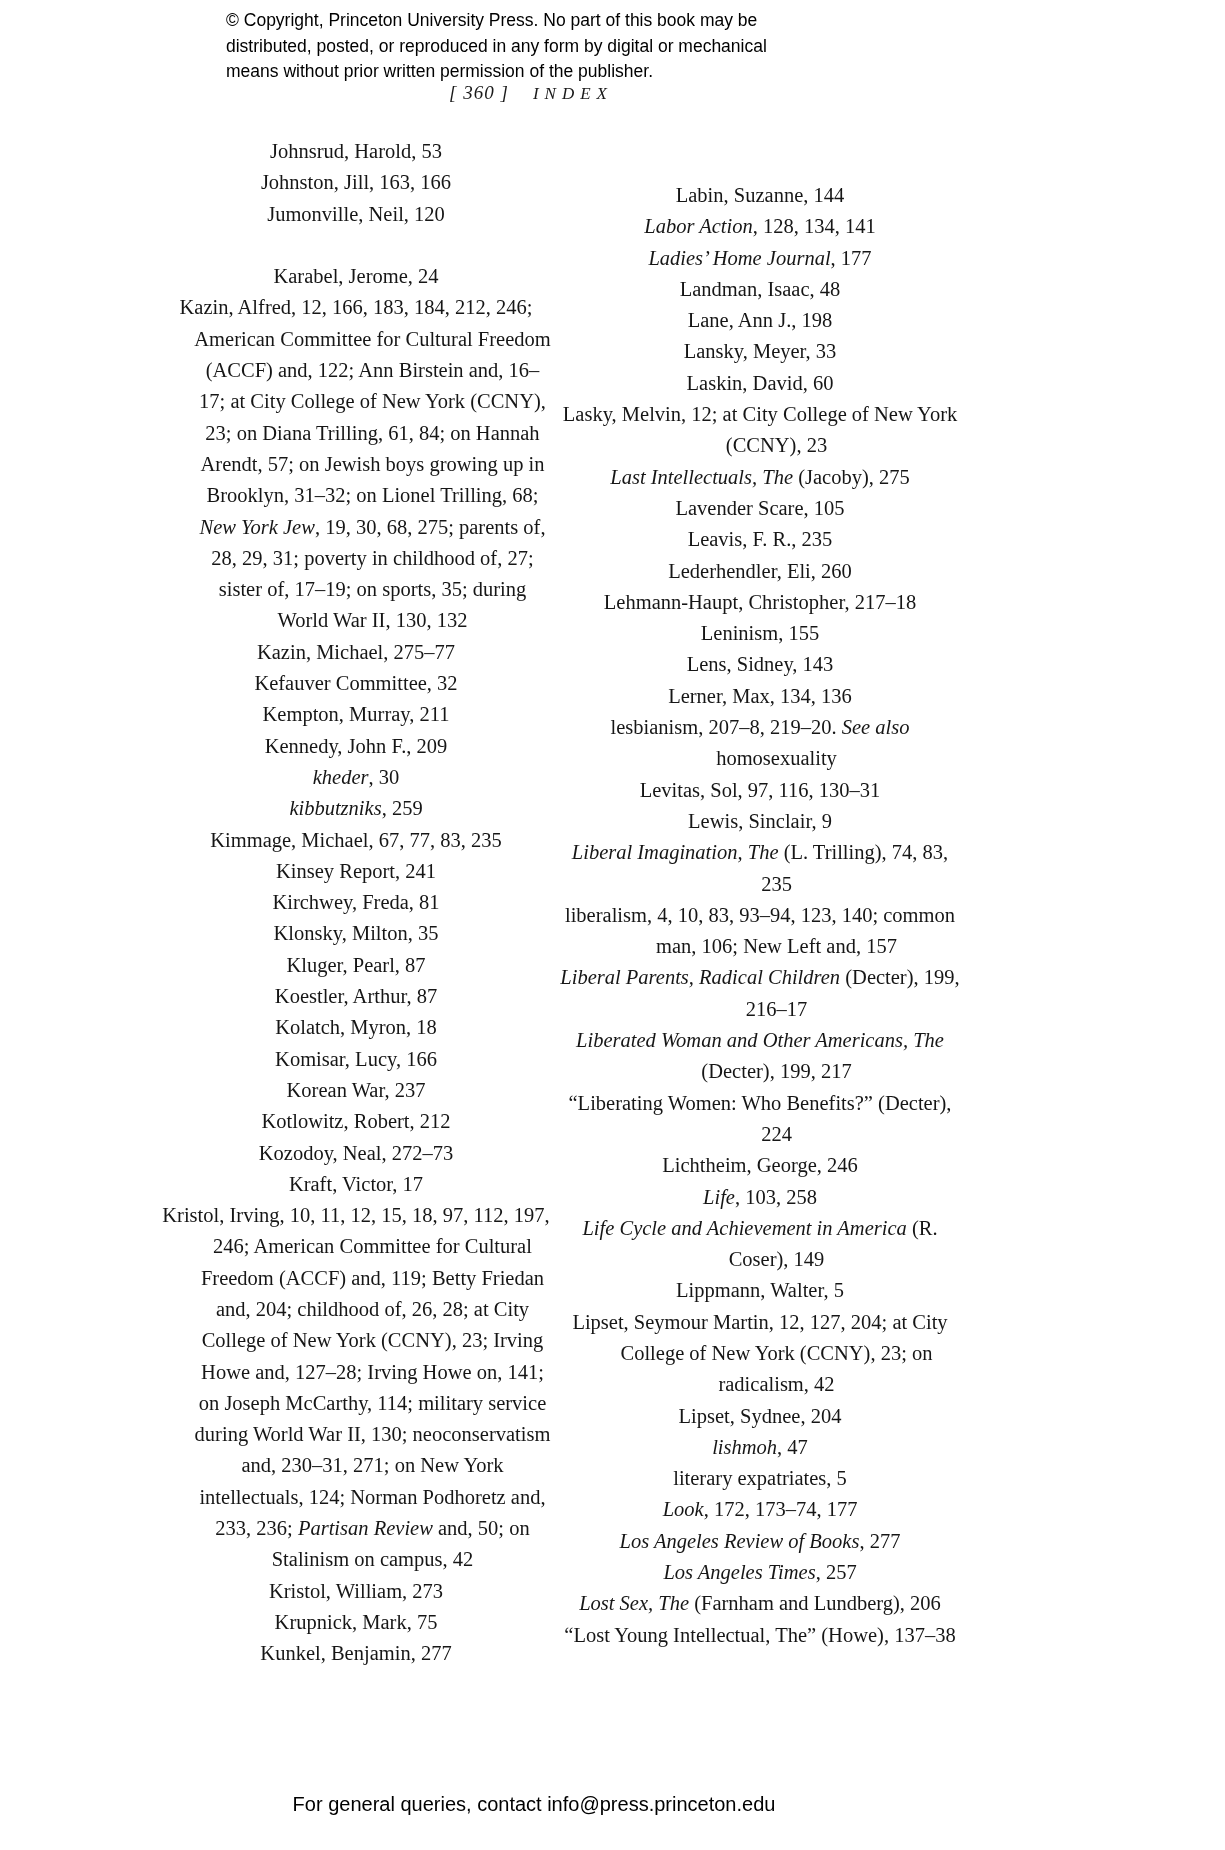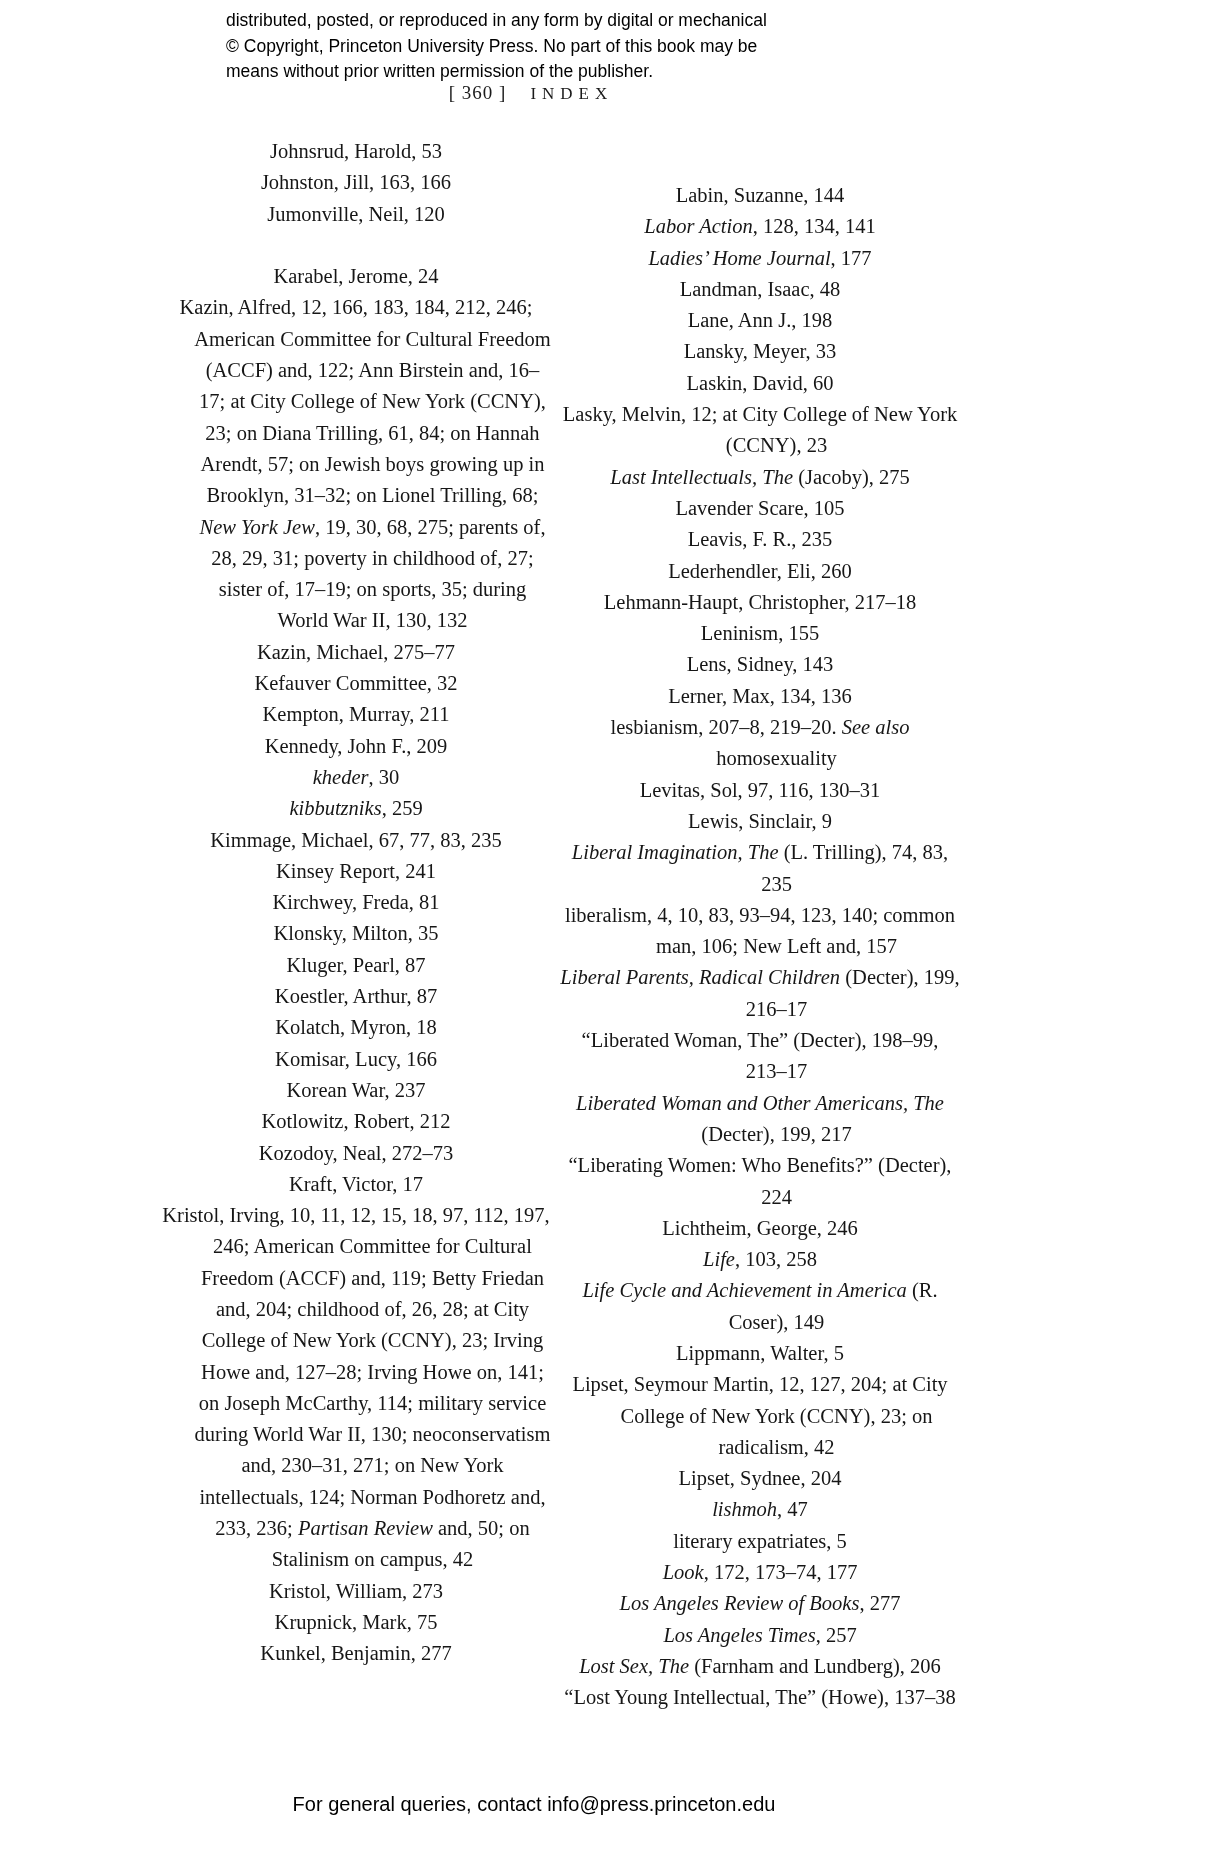--- a/index.html
+++ b/index.html
@@ -8,21 +8,21 @@
     font-family:"Liberation Serif",serif;color:#161616;
     -webkit-font-smoothing:antialiased;
   }
   .copyright{
     position:absolute;left:226px;top:8px;
     font-family:"Liberation Sans",sans-serif;
     font-size:17.5px;line-height:25.5px;color:#000;
   }
   .page-header{
     position:absolute;top:82px;left:0;width:1062px;text-align:center;
-    font-size:19px;color:#1a1a1a;
+    font-size:19px;color:#1a1a1a;font-style:italic;
   }
   .pagenum{letter-spacing:1px;}
   .index-title{margin-left:24px;letter-spacing:6px;font-size:17px;}
   .columns{
     position:absolute;left:160px;top:136px;width:800px;
     display:flex;align-items:flex-start;text-align:center;
   }
   .col{width:392px;}
   .col + .col{margin-left:8px;width:400px;margin-top:44px;}
   .entry{
@@ -33,22 +33,22 @@
   .it{font-style:italic;}
   .footer{
     position:absolute;top:1793px;left:14px;width:1040px;text-align:center;
     font-family:"Liberation Sans",sans-serif;font-size:20px;color:#000;
   }
 </style>
 </head>
 <body>
 
 <div class="copyright" id="copyright">
+    <div>© Copyright, Princeton University Press. No part of this book may be</div>
     <div>distributed, posted, or reproduced in any form by digital or mechanical</div>
-    <div>© Copyright, Princeton University Press. No part of this book may be</div>
     <div>means without prior written permission of the publisher.</div>
   </div>
 
 <div class="page-header">
   <span class="pagenum">[ 360 ]</span><span class="index-title">INDEX</span>
 </div>
 
 <main class="columns">
   <div class="col" id="col-left">
       <div class="entry"><span>Johnsrud, Harold, 53</span></div>
@@ -95,21 +95,20 @@
       <div class="entry"><span>Lehmann-Haupt, Christopher, 217–18</span></div>
       <div class="entry"><span>Leninism, 155</span></div>
       <div class="entry"><span>Lens, Sidney, 143</span></div>
       <div class="entry"><span>Lerner, Max, 134, 136</span></div>
       <div class="entry"><span>lesbianism, 207–8, 219–20. </span><span class="it">See also</span><span> homosexuality</span></div>
       <div class="entry"><span>Levitas, Sol, 97, 116, 130–31</span></div>
       <div class="entry"><span>Lewis, Sinclair, 9</span></div>
       <div class="entry"><span class="it">Liberal Imagination, The</span><span> (L. Trilling), 74, 83, 235</span></div>
       <div class="entry"><span>liberalism, 4, 10, 83, 93–94, 123, 140; common man, 106; New Left and, 157</span></div>
       <div class="entry"><span class="it">Liberal Parents, Radical Children</span><span> (Decter), 199, 216–17</span></div>
-      <div class="entry"><span>“Liberated Woman, The” (Decter), 198–99, 213–17</span></div>
       <div class="entry"><span class="it">Liberated Woman and Other Americans, The</span><span> (Decter), 199, 217</span></div>
       <div class="entry"><span>“Liberating Women: Who Benefits?” (Decter), 224</span></div>
       <div class="entry"><span>Lichtheim, George, 246</span></div>
       <div class="entry"><span class="it">Life</span><span>, 103, 258</span></div>
       <div class="entry"><span class="it">Life Cycle and Achievement in America</span><span> (R. Coser), 149</span></div>
       <div class="entry"><span>Lippmann, Walter, 5</span></div>
       <div class="entry"><span>Lipset, Seymour Martin, 12, 127, 204; at City College of New York (CCNY), 23; on radicalism, 42</span></div>
       <div class="entry"><span>Lipset, Sydnee, 204</span></div>
       <div class="entry"><span class="it">lishmoh</span><span>, 47</span></div>
       <div class="entry"><span>literary expatriates, 5</span></div>

